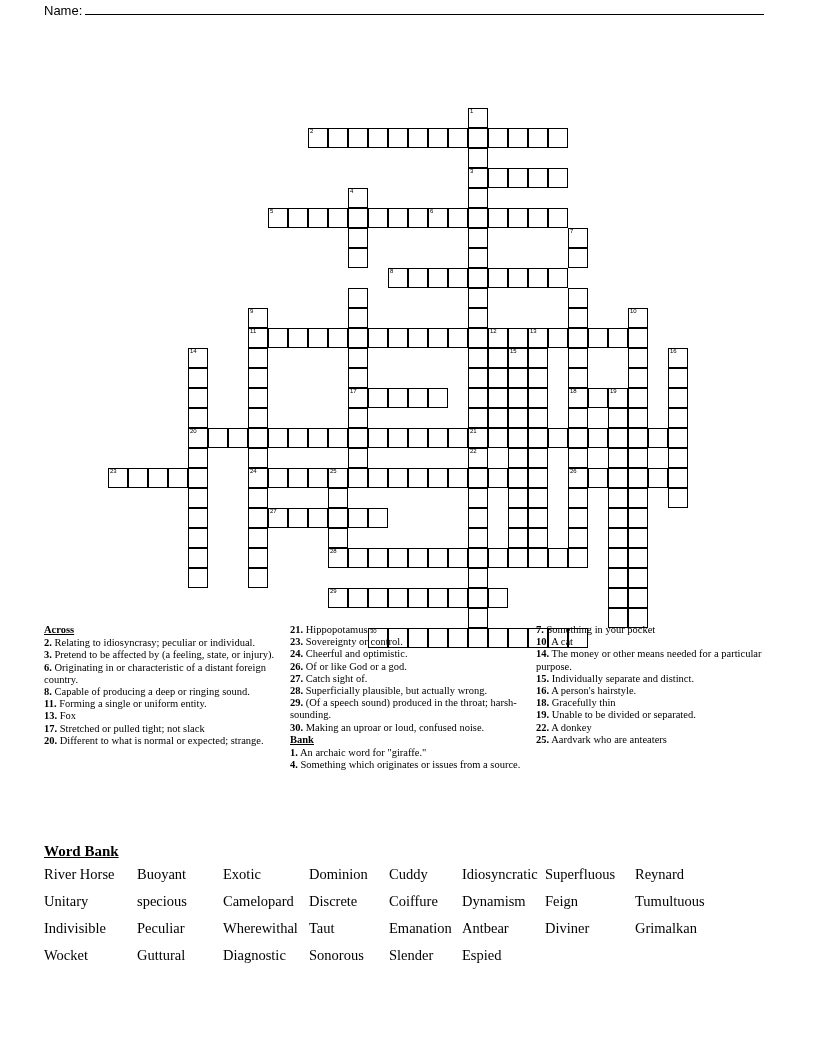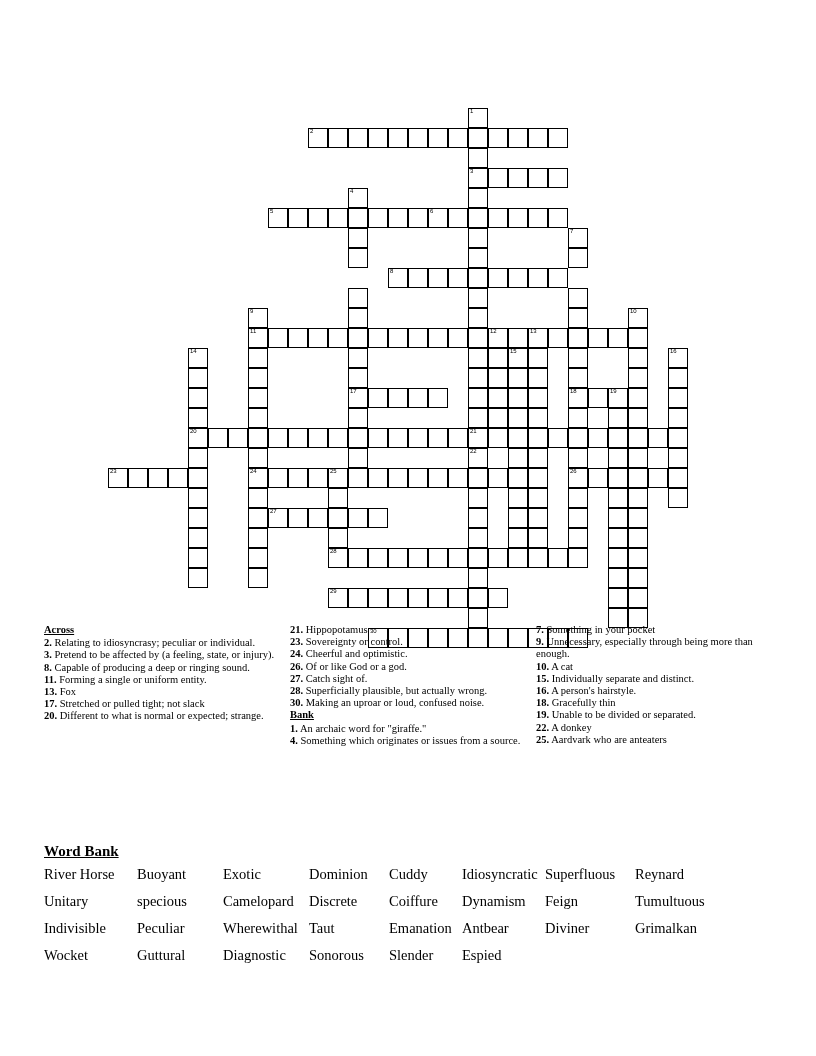--- a/index.html
+++ b/index.html
@@ -93,20 +93,24 @@
     row-gap:10px;
     font-size:14.5px;
   }
   .wb-cell { white-space:nowrap; }
 </style>
 </head>
 <body>
 
 <div class="page">
 
+  <div class="name-row">
+    <span class="name-label">Name:</span>
+    <span class="name-blank"></span>
+  </div>
 
 
   <div id="grid-wrap">
     <div id="grid">
         <div class="cell" style="left: 360px; top: 0px;">
           <span class="num">1</span>
         </div>
         <div class="cell" style="left: 200px; top: 20px;">
           <span class="num">2</span>
         </div>
@@ -433,44 +437,46 @@
         <div class="cell" style="left: 440px; top: 520px;"></div>
         <div class="cell" style="left: 460px; top: 520px;"></div>
       </div>
   </div>
 
   <div class="clues">
     <div class="clue-col">
       <div class="clue-head">Across</div>
       <p class="clue"><b>2.</b> <span>Relating to idiosyncrasy; peculiar or individual.</span></p>
       <p class="clue"><b>3.</b> <span>Pretend to be affected by (a feeling, state, or injury).</span></p>
+      <p class="clue"><b>6.</b> <span>Originating in or characteristic of a distant foreign country.</span></p>
       <p class="clue"><b>8.</b> <span>Capable of producing a deep or ringing sound.</span></p>
       <p class="clue"><b>11.</b> <span>Forming a single or uniform entity.</span></p>
       <p class="clue"><b>13.</b> <span>Fox</span></p>
       <p class="clue"><b>17.</b> <span>Stretched or pulled tight; not slack</span></p>
       <p class="clue"><b>20.</b> <span>Different to what is normal or expected; strange.</span></p>
     </div>
 
     <div class="clue-col">
       <p class="clue"><b>21.</b> <span>Hippopotamus</span></p>
       <p class="clue"><b>23.</b> <span>Sovereignty or control.</span></p>
       <p class="clue"><b>24.</b> <span>Cheerful and optimistic.</span></p>
       <p class="clue"><b>26.</b> <span>Of or like God or a god.</span></p>
       <p class="clue"><b>27.</b> <span>Catch sight of.</span></p>
       <p class="clue"><b>28.</b> <span>Superficially plausible, but actually wrong.</span></p>
+      <p class="clue"><b>29.</b> <span>(Of a speech sound) produced in the throat; harsh-sounding.</span></p>
       <p class="clue"><b>30.</b> <span>Making an uproar or loud, confused noise.</span></p>
       <div class="clue-head">Bank</div>
       <p class="clue"><b>1.</b> <span>An archaic word for "giraffe."</span></p>
       <p class="clue"><b>4.</b> <span>Something which originates or issues from a source.</span></p>
     </div>
 
     <div class="clue-col">
       <p class="clue"><b>7.</b> <span>Something in your pocket</span></p>
-      <p class="clue"><b>9.</b> <span>Unnecessary, especially through being more than enough.</span></p>
       <p class="clue"><b>10.</b> <span>A cat</span></p>
+      <p class="clue"><b>14.</b> <span>The money or other means needed for a particular purpose.</span></p>
       <p class="clue"><b>15.</b> <span>Individually separate and distinct.</span></p>
       <p class="clue"><b>16.</b> <span>A person's hairstyle.</span></p>
       <p class="clue"><b>18.</b> <span>Gracefully thin</span></p>
       <p class="clue"><b>19.</b> <span>Unable to be divided or separated.</span></p>
       <p class="clue"><b>22.</b> <span>A donkey</span></p>
       <p class="clue"><b>25.</b> <span>Aardvark who are anteaters</span></p>
     </div>
   </div>
 
   <div class="wb-title">Word Bank</div>

